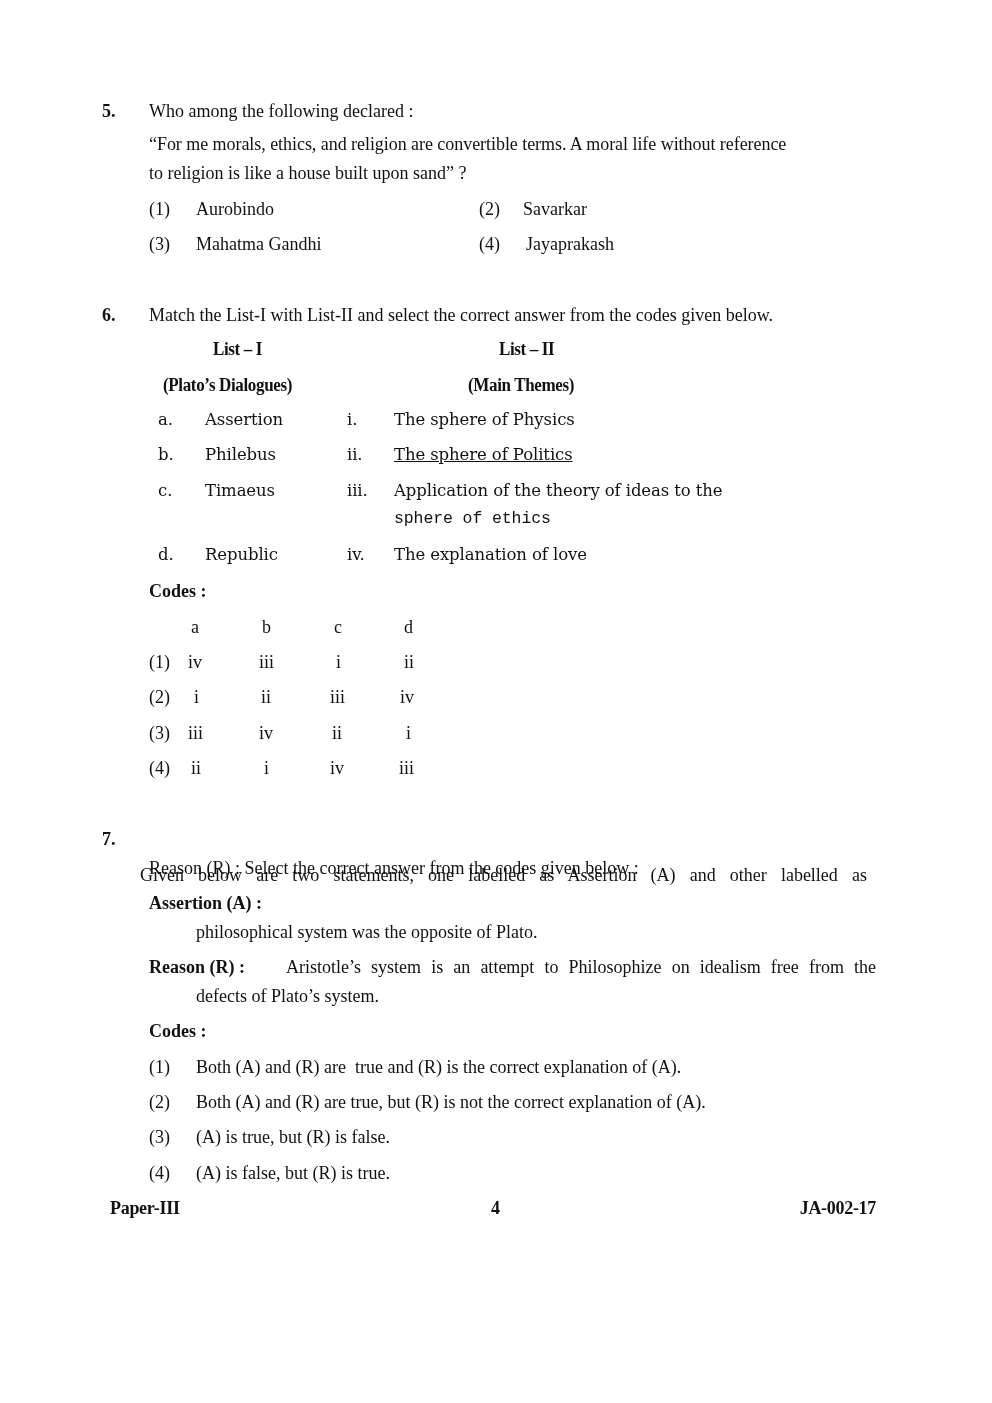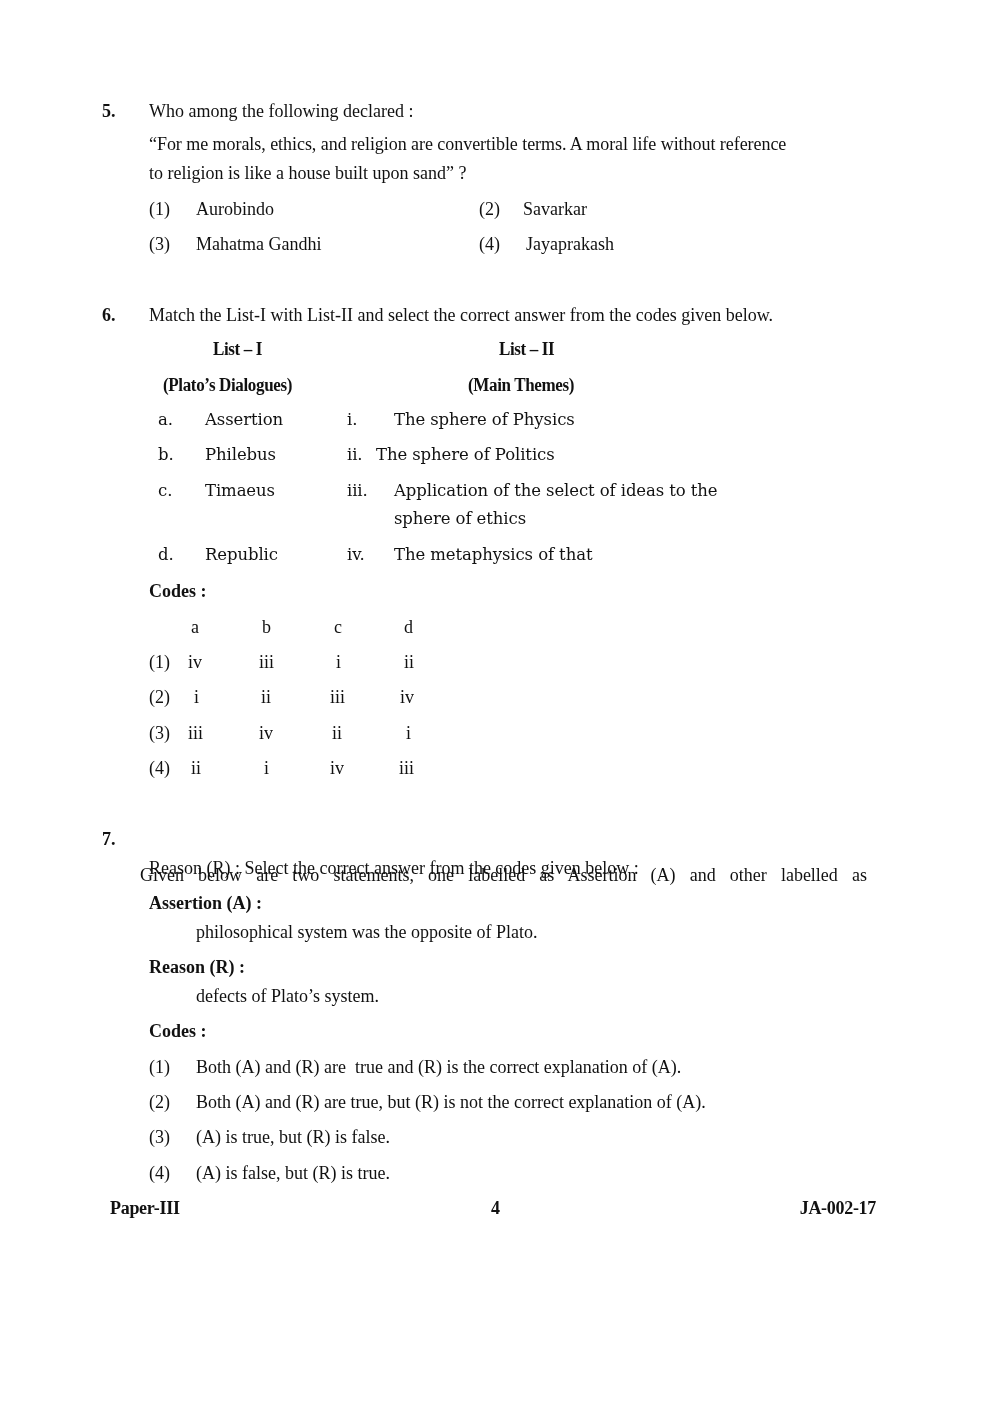--- a/index.html
+++ b/index.html
@@ -47,32 +47,32 @@
   <span class="abs head-font" style="left:468px; top:376px;">(Main Themes)</span>
 
   <span class="abs list-font" style="left:158px; top:412px;">a.</span>
   <span class="abs list-font" style="left:205px; top:412px;">Assertion</span>
   <span class="abs list-font" style="left:347px; top:412px;">i.</span>
   <span class="abs list-font" style="left:394px; top:412px;">The sphere of Physics</span>
 
   <span class="abs list-font" style="left:158px; top:447px;">b.</span>
   <span class="abs list-font" style="left:205px; top:447px;">Philebus</span>
   <span class="abs list-font" style="left:347px; top:447px;">ii.</span>
-  <span class="abs list-font" style="left:376px; top:447px;">The sphere of Politics</span>
+  <span class="abs list-font" style="left:394px; top:447px;text-decoration:underline;">The sphere of Politics</span>
 
   <span class="abs list-font" style="left:158px; top:483px;">c.</span>
   <span class="abs list-font" style="left:205px; top:483px;">Timaeus</span>
   <span class="abs list-font" style="left:347px; top:483px;">iii.</span>
-  <span class="abs list-font" style="left:394px; top:483px;">Application of the select of ideas to the</span>
-  <span class="abs list-font" style="left:394px; top:511px;">sphere of ethics</span>
+  <span class="abs list-font" style="left:394px; top:483px;">Application of the theory of ideas to the</span>
+  <span class="abs list-font" style="left:394px; top:511px;font-family:Liberation Mono, monospace;">sphere of ethics</span>
 
   <span class="abs list-font" style="left:158px; top:547px;">d.</span>
   <span class="abs list-font" style="left:205px; top:547px;">Republic</span>
   <span class="abs list-font" style="left:347px; top:547px;">iv.</span>
-  <span class="abs list-font" style="left:394px; top:547px;">The metaphysics of that</span>
+  <span class="abs list-font" style="left:394px; top:547px;">The explanation of love</span>
 
   <span class="abs b" style="left:149px; top:582px;">Codes :</span>
 
   <span class="abs" style="left:191px; top:618px;">a</span>
   <span class="abs" style="left:262px; top:618px;">b</span>
   <span class="abs" style="left:334px; top:618px;">c</span>
   <span class="abs" style="left:404px; top:618px;">d</span>
 
   <div>
     <span class="abs" style="left:149px; top:653px;">(1)</span>
@@ -111,20 +111,21 @@
   </div>
   <span class="abs" style="left:149px; top:859px;">Reason (R) : Select the correct answer from the codes given below :</span>
 
   <div class="abs" style="left:149px; top:894px; width:727px; display:flex; white-space:nowrap;">
     <span class="b" style="margin-right:22px;">Assertion (A) :</span>
   </div>
   <span class="abs" style="left:196px; top:923px;">philosophical system was the opposite of Plato.</span>
 
   <div class="abs" style="left:149px; top:958px; width:727px; display:flex; white-space:nowrap;gap:35px;">
     <span class="b" style="margin-right:6px;">Reason (R) :</span>
+    <span style="flex:1; text-align:justify; text-align-last:justify; white-space:normal;">Aristotle’s system is an attempt to Philosophize on idealism free from the</span>
   </div>
   <span class="abs" style="left:196px; top:987px;">defects of Plato’s system.</span>
 
   <span class="abs b" style="left:149px; top:1022px;">Codes :</span>
 
   <div>
     <span class="abs" style="left:149px; top:1058px;">(1)</span>
     <span class="abs" style="left:196px; top:1058px; white-space:pre;">Both (A) and (R) are  true and (R) is the correct explanation of (A).</span>
   </div>
   <div>

